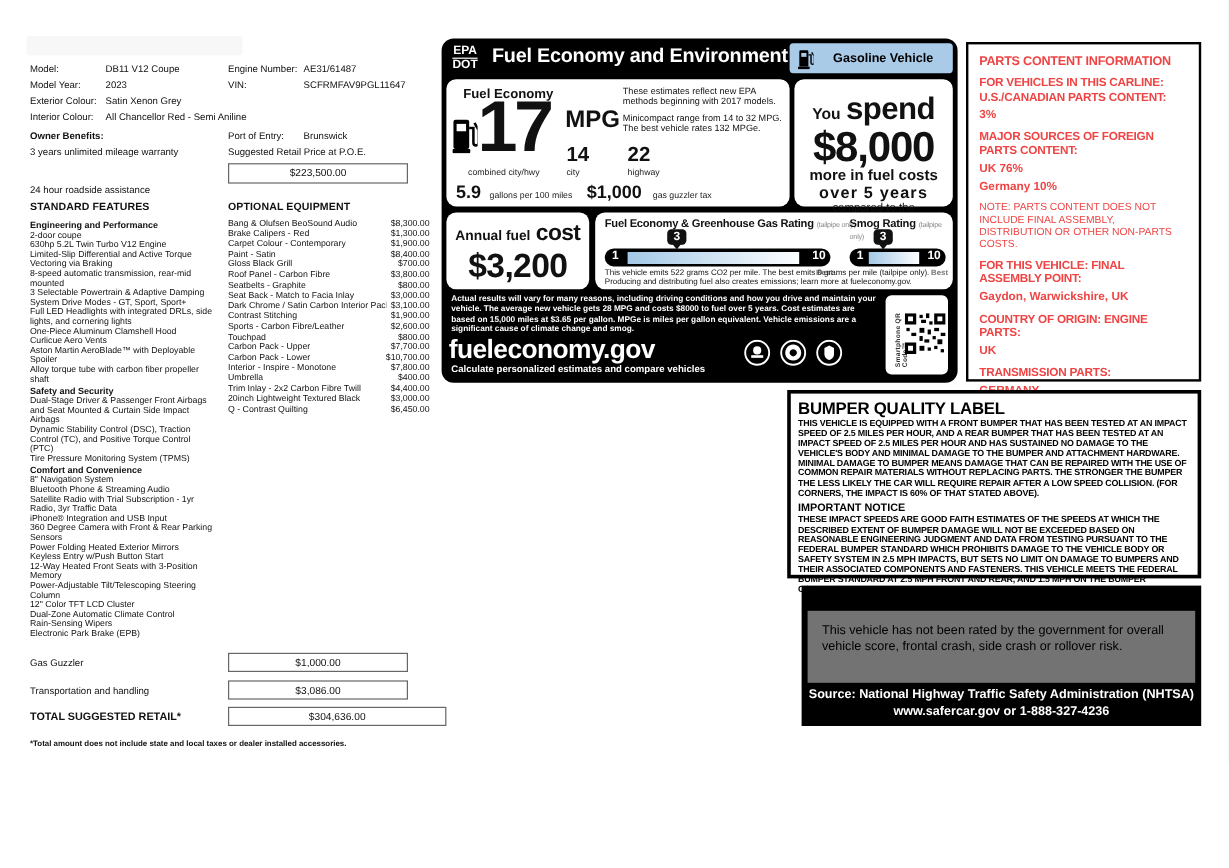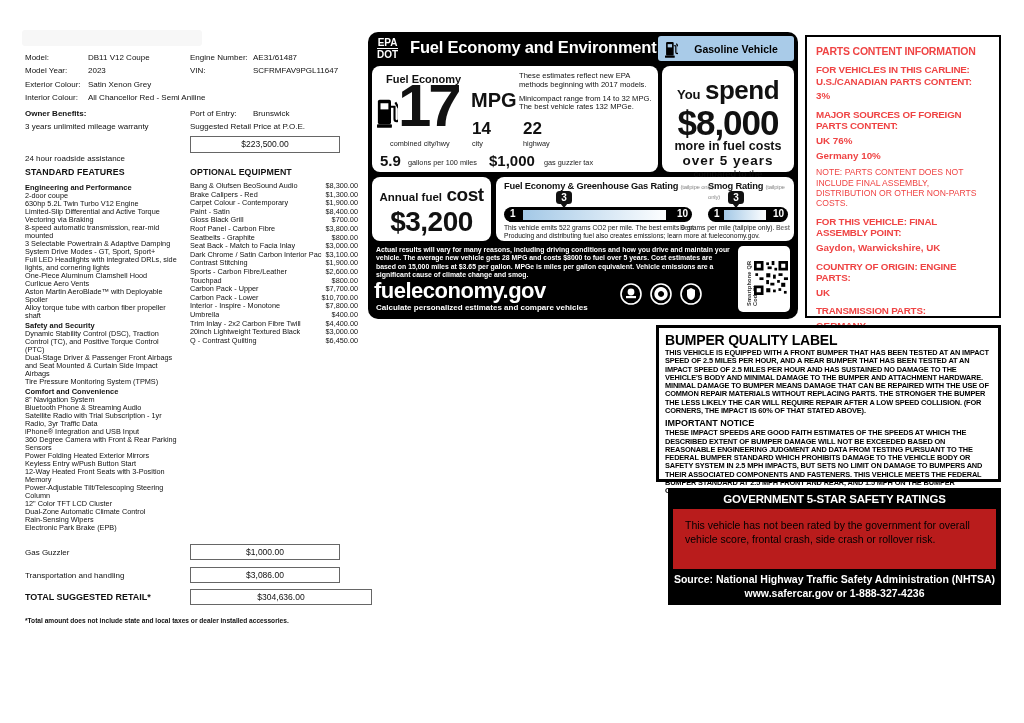--- a/index.html
+++ b/index.html
@@ -72,21 +72,21 @@
   .pp-title { font-size:10.5px; font-weight:bold; margin-bottom:7px; letter-spacing:-0.2px; }
   .pp-h { font-size:9.8px; font-weight:bold; line-height:1.18; margin-top:7px; letter-spacing:-0.2px; }
   .pp-v { font-size:9.8px; font-weight:bold; line-height:1.2; margin-top:3px; }
   .pp-note { font-size:8.6px; line-height:1.2; margin-top:6px; }
   .bumper-panel { border:3px solid #000; background:#fff; padding:4px 6px; color:#000; }
   .bq-title { font-size:14px; font-weight:bold; letter-spacing:-0.2px; }
   .bq-body { font-size:7.4px; font-weight:bold; line-height:1.12; letter-spacing:-0.15px; margin-top:1px; }
   .bq-notice { font-size:9px; font-weight:bold; margin-top:3px; }
   .safety-panel { background:#000; color:#fff; }
   .sf-title { position:absolute; left:0; right:0; top:5px; text-align:center; font-size:11.5px; font-weight:bold; letter-spacing:-0.2px; }
-  .sf-box { position:absolute; left:5px; right:5px; top:21px; height:60px; background:#b91c1c; color:#000; padding:9px 12px; font-size:10.5px; line-height:1.35; }
+  .sf-box { position:absolute; left:5px; right:5px; top:21px; height:60px; background:#737373; color:#000; padding:9px 12px; font-size:10.5px; line-height:1.35; }
   .sf-src { position:absolute; left:0; right:0; top:85px; text-align:center; font-size:10.5px; font-weight:bold; line-height:1.3; color:#fff; }
 </style>
 </head>
 <body>
 
 <div class="sheet">
 
   <div class="abs redacted" style="left:22px; top:30px; width:180px; height:16px;"></div>
 
   <div class="abs spec" style="left:25px; top:51px; width:340px;">
@@ -141,23 +141,23 @@
       <div class="feat">One-Piece Aluminum Clamshell Hood</div>
 
       <div class="feat">Curlicue Aero Vents</div>
 
       <div class="feat">Aston Martin AeroBlade™ with Deployable Spoiler</div>
 
       <div class="feat">Alloy torque tube with carbon fiber propeller shaft</div>
 
       <div class="feat hdr">Safety and Security</div>
 
+      <div class="feat">Dual-Stage Driver &amp; Passenger Front Airbags and Seat Mounted &amp; Curtain Side Impact Airbags</div>
+
       <div class="feat">Dynamic Stability Control (DSC), Traction Control (TC), and Positive Torque Control (PTC)</div>
-
-      <div class="feat">Dual-Stage Driver &amp; Passenger Front Airbags and Seat Mounted &amp; Curtain Side Impact Airbags</div>
 
       <div class="feat">Tire Pressure Monitoring System (TPMS)</div>
 
       <div class="feat hdr">Comfort and Convenience</div>
 
       <div class="feat">8" Navigation System</div>
 
       <div class="feat">Bluetooth Phone &amp; Streaming Audio</div>
 
       <div class="feat">Satellite Radio with Trial Subscription - 1yr Radio, 3yr Traffic Data</div>
@@ -440,21 +440,20 @@
   </div>
 
   <div class="abs bumper-panel" style="left:656px; top:325px; width:345px; height:157px;">
     <div class="bq-title">BUMPER QUALITY LABEL</div>
     <div class="bq-body">THIS VEHICLE IS EQUIPPED WITH A FRONT BUMPER THAT HAS BEEN TESTED AT AN IMPACT SPEED OF 2.5 MILES PER HOUR, AND A REAR BUMPER THAT HAS BEEN TESTED AT AN IMPACT SPEED OF 2.5 MILES PER HOUR AND HAS SUSTAINED NO DAMAGE TO THE VEHICLE'S BODY AND MINIMAL DAMAGE TO THE BUMPER AND ATTACHMENT HARDWARE. MINIMAL DAMAGE TO BUMPER MEANS DAMAGE THAT CAN BE REPAIRED WITH THE USE OF COMMON REPAIR MATERIALS WITHOUT REPLACING PARTS. THE STRONGER THE BUMPER THE LESS LIKELY THE CAR WILL REQUIRE REPAIR AFTER A LOW SPEED COLLISION. (FOR CORNERS, THE IMPACT IS 60% OF THAT STATED ABOVE).</div>
     <div class="bq-notice">IMPORTANT NOTICE</div>
     <div class="bq-body">THESE IMPACT SPEEDS ARE GOOD FAITH ESTIMATES OF THE SPEEDS AT WHICH THE DESCRIBED EXTENT OF BUMPER DAMAGE WILL NOT BE EXCEEDED BASED ON REASONABLE ENGINEERING JUDGMENT AND DATA FROM TESTING PURSUANT TO THE FEDERAL BUMPER STANDARD WHICH PROHIBITS DAMAGE TO THE VEHICLE BODY OR SAFETY SYSTEM IN 2.5 MPH IMPACTS, BUT SETS NO LIMIT ON DAMAGE TO BUMPERS AND THEIR ASSOCIATED COMPONENTS AND FASTENERS. THIS VEHICLE MEETS THE FEDERAL BUMPER STANDARD AT 2.5 MPH FRONT AND REAR, AND 1.5 MPH ON THE BUMPER CORNERS.</div>
   </div>
 
   <div class="abs safety-panel" style="left:668px; top:488px; width:333px; height:117px;">
-    <div class="sf-title">GOVERNMENT 5-STAR SAFETY RATINGS</div>
     <div class="sf-box">This vehicle has not been rated by the government for overall vehicle score, frontal crash, side crash or rollover risk.</div>
     <div class="sf-src">
       <div>Source: National Highway Traffic Safety Administration (NHTSA)</div>
       <div>www.safercar.gov or 1-888-327-4236</div>
     </div>
   </div>
 
 </div>
 
 </body></html>

